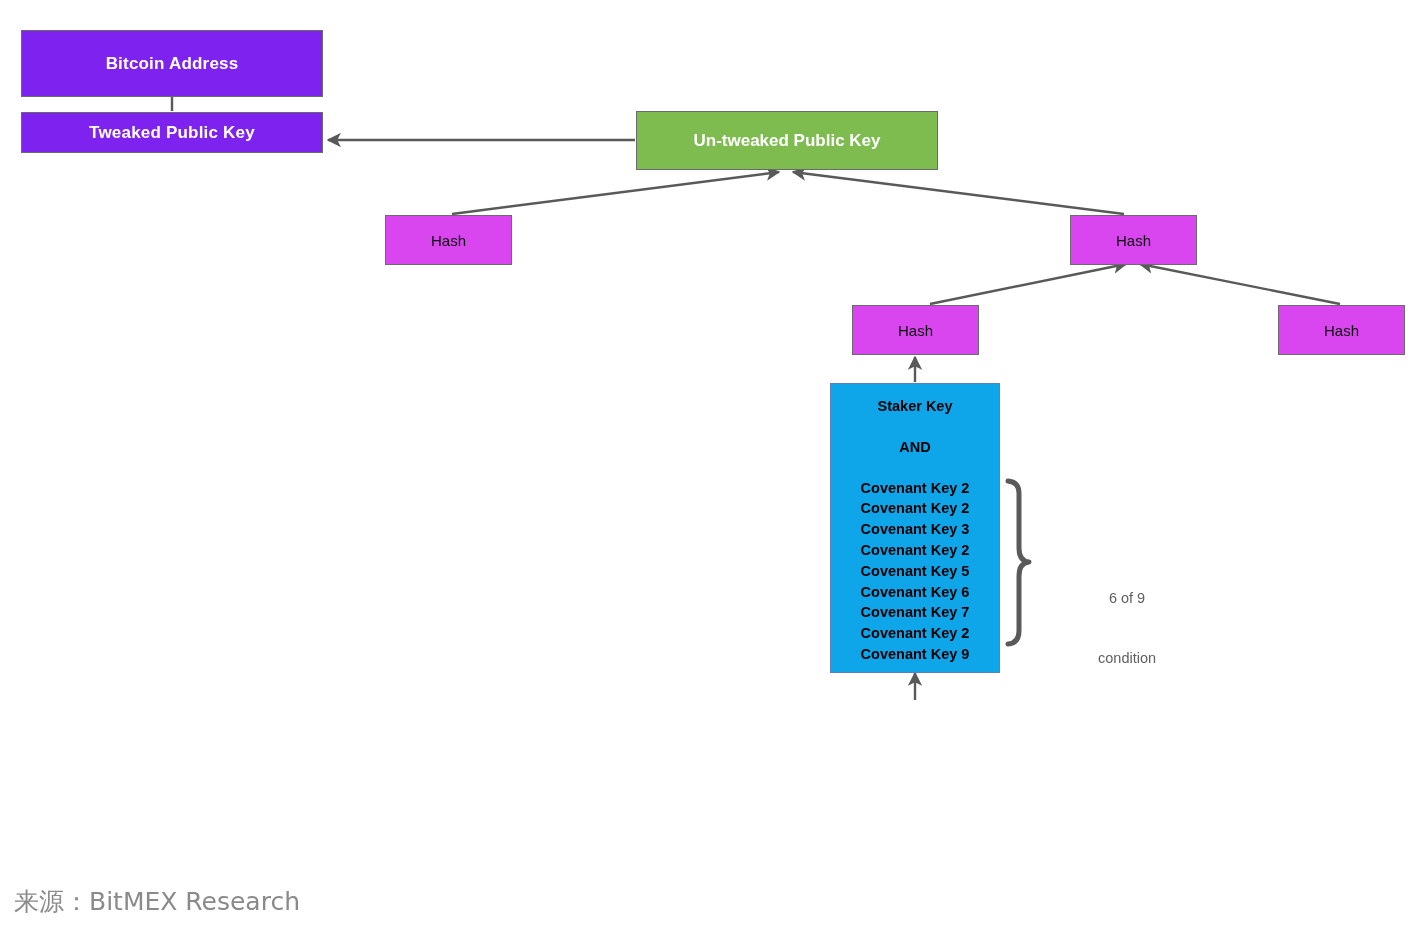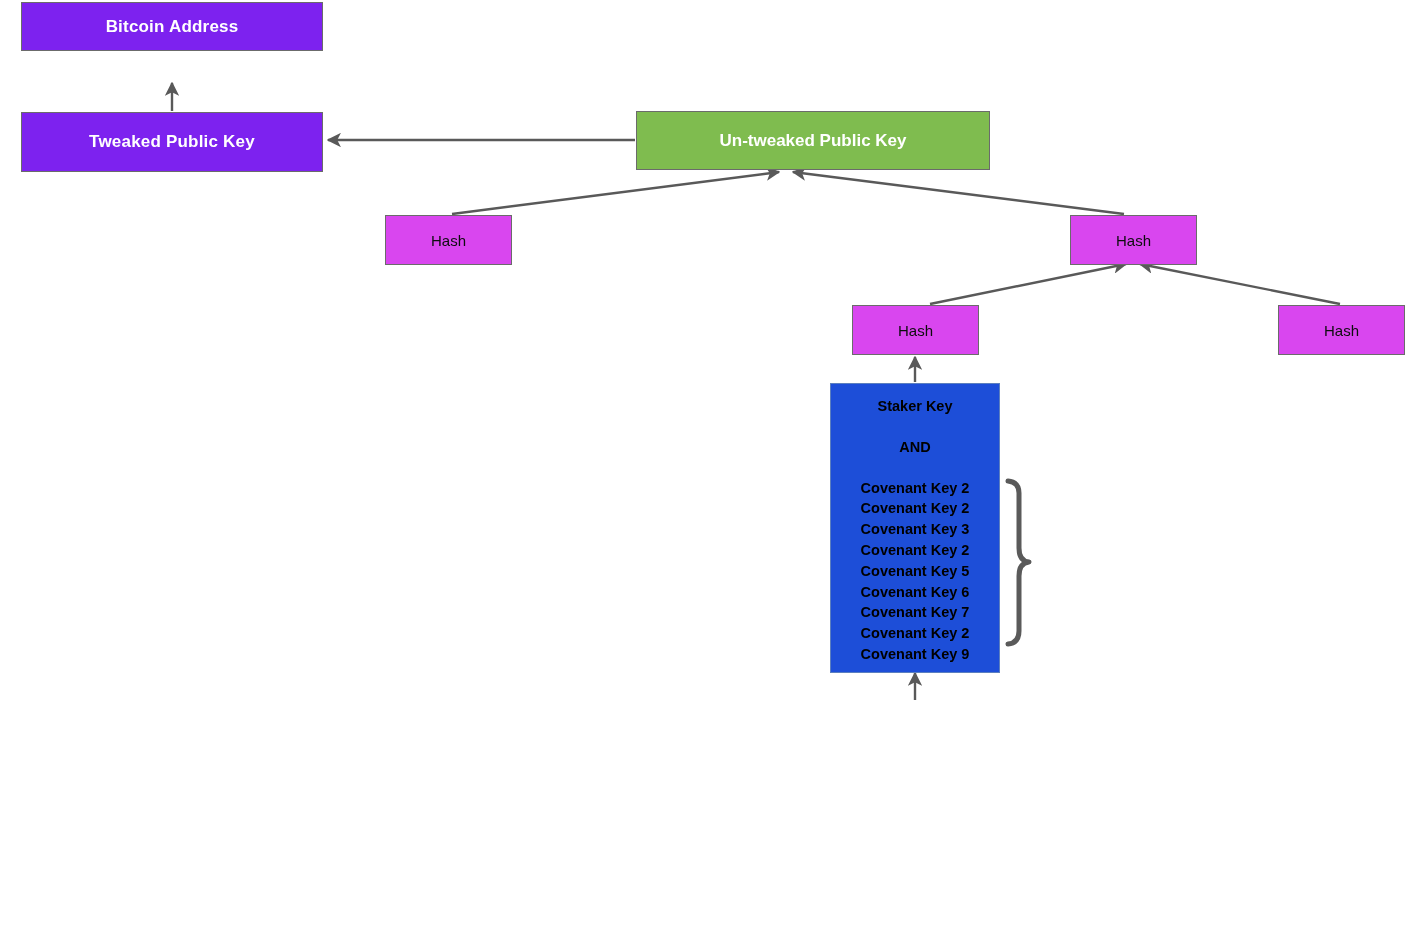--- a/index.html
+++ b/index.html
@@ -51,21 +51,21 @@
     font-size: 17px;
   }
   .node-green {
     background: #d946ef;
     border: 1.6px solid #6B6B6B;
     color: #0d0d0d;
     font-weight: normal;
     font-size: 15px;
   }
   .node-script {
-    background: #1d4ed8;
+    background: #0ea5e9;
     border: 1.5px solid #5B7FBF;
     color: #000000;
     font-weight: bold;
     font-size: 14.5px;
     display: block;
     padding-top: 12px;
   }
   .node-sig {
     background: #EEF2F8;
     border: 1.5px solid #5B7FBF;
@@ -124,29 +124,29 @@
 
     <line x1="1340" y1="304" x2="1140" y2="264" stroke="#595959" stroke-width="2.4" marker-end="url(#arrowhead)"></line>
 
     <line x1="915" y1="382" x2="915" y2="357" stroke="#595959" stroke-width="2.4" marker-end="url(#arrowhead)"></line>
 
     <line x1="915" y1="700" x2="915" y2="673" stroke="#595959" stroke-width="2.4" marker-end="url(#arrowhead)"></line>
 
     <path d="M 1008 481 q 11 1 11 12 l 0 55 q 0 13 10 14 q -10 1 -10 14 l 0 55 q 0 12 -11 13" fill="none" stroke="#5A5A5A" stroke-width="5" stroke-linecap="round" stroke-linejoin="round"></path>
   </svg>
 
-  <div class="node node-purple" style="left:21px; top:2px; width:302px; height:49px;">
+  <div class="node node-purple" style="left:21px; top:30px; width:302px; height:67px;">
     <span>Bitcoin Address</span>
   </div>
 
-  <div class="node node-purple" style="left:21px; top:112px; width:302px; height:60px;">
+  <div class="node node-purple" style="left:21px; top:112px; width:302px; height:41px;">
     <span>Tweaked Public Key</span>
   </div>
 
-  <div class="node node-green-big" style="left:636px; top:111px; width:354px; height:59px;">
+  <div class="node node-green-big" style="left:636px; top:111px; width:302px; height:59px;">
     <span>Un-tweaked Public Key</span>
   </div>
 
   <div class="node node-green" style="left:385px; top:215px; width:127px; height:50px;">
     <span>Hash</span>
   </div>
 
   <div class="node node-green" style="left:1070px; top:215px; width:127px; height:50px;">
     <span>Hash</span>
   </div>
@@ -169,16 +169,21 @@
     <div class="script-line">Covenant Key 2</div>
     <div class="script-line">Covenant Key 3</div>
     <div class="script-line">Covenant Key 2</div>
     <div class="script-line">Covenant Key 5</div>
     <div class="script-line">Covenant Key 6</div>
     <div class="script-line">Covenant Key 7</div>
     <div class="script-line">Covenant Key 2</div>
     <div class="script-line">Covenant Key 9</div>
   </div>
 
+  <div class="free-label" style="left:1098px; top:548px; text-align:center;">
+    <div>6 of 9</div>
+    <div>condition</div>
+  </div>
 
 
+  <div class="source-note">来源：BitMEX Research</div>
 
 </div>
 
 </body></html>

